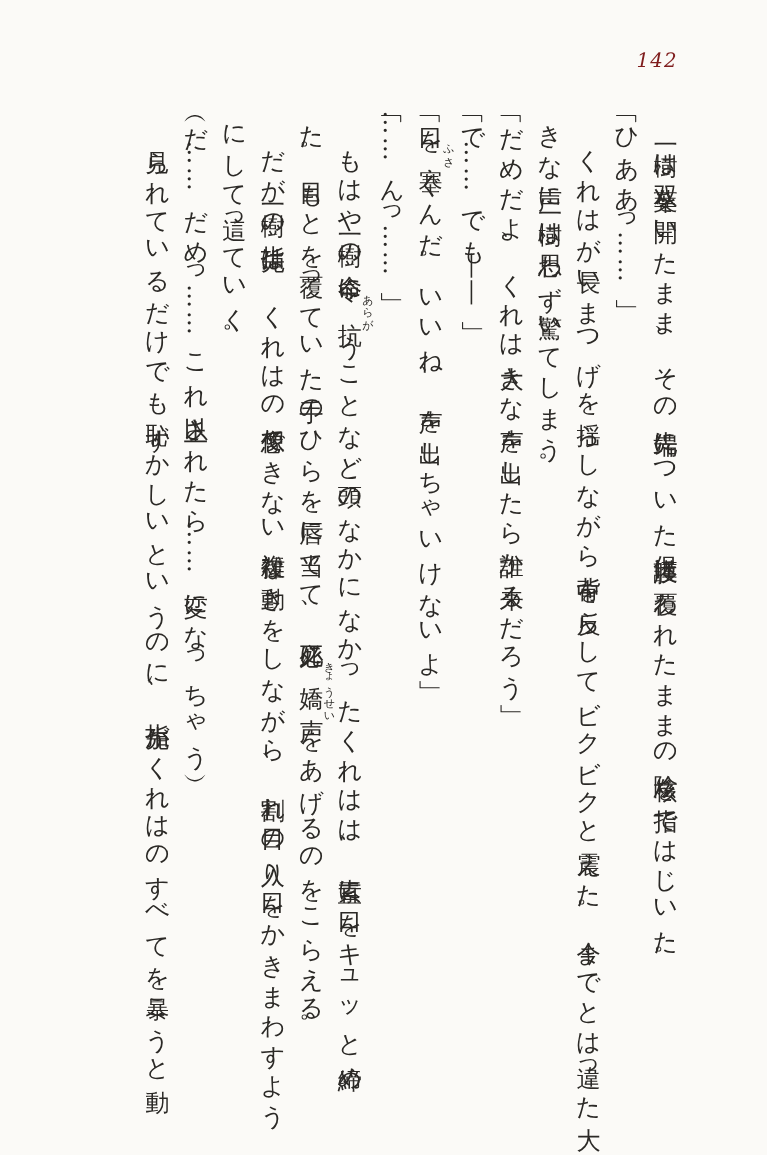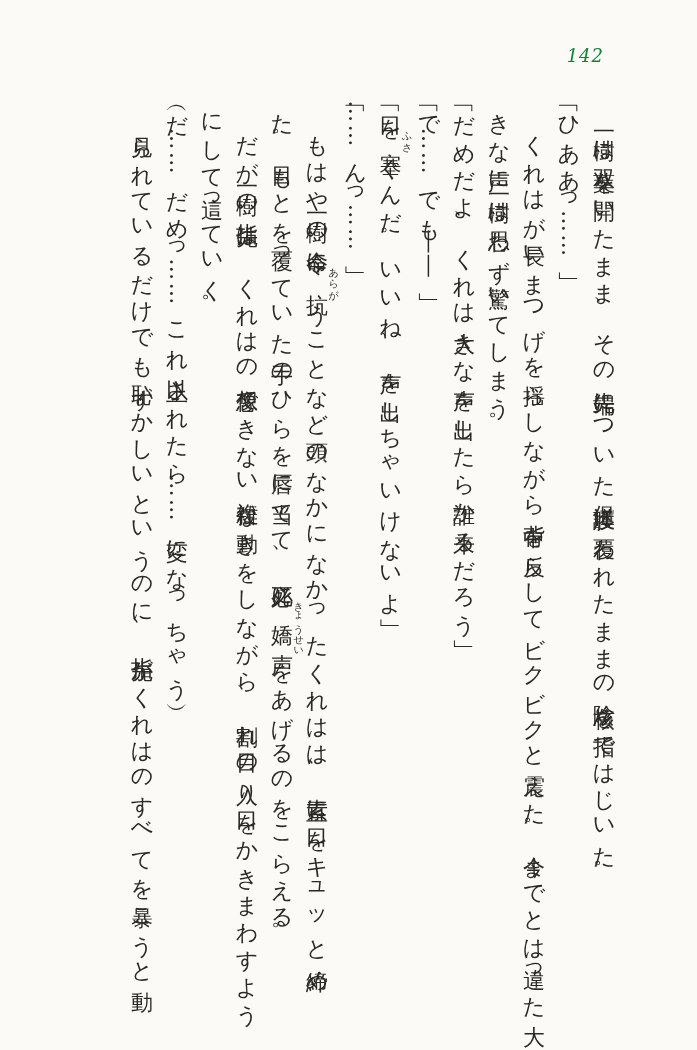--- a/index.html
+++ b/index.html
@@ -15,25 +15,25 @@
     font-family: "DejaVu Serif", "Liberation Serif", serif;
     color: #2b2926;
   }
   .page-inner {
     position: absolute;
     inset: 0;
   }
   .page-number {
     position: absolute;
     top: 45px;
-    right: 93px;
+    right: 81px;
     font-style: italic;
     font-size: 18px;
     letter-spacing: 1px;
-    color: #15803d;
+    color: #7f1d1d;
   }
   .text-block {
     position: absolute;
     top: 98px;
     right: 75px;
     height: 928px;
     writing-mode: vertical-rl;
     text-orientation: mixed;
     font-size: 22px;
     letter-spacing: 2.2px;

